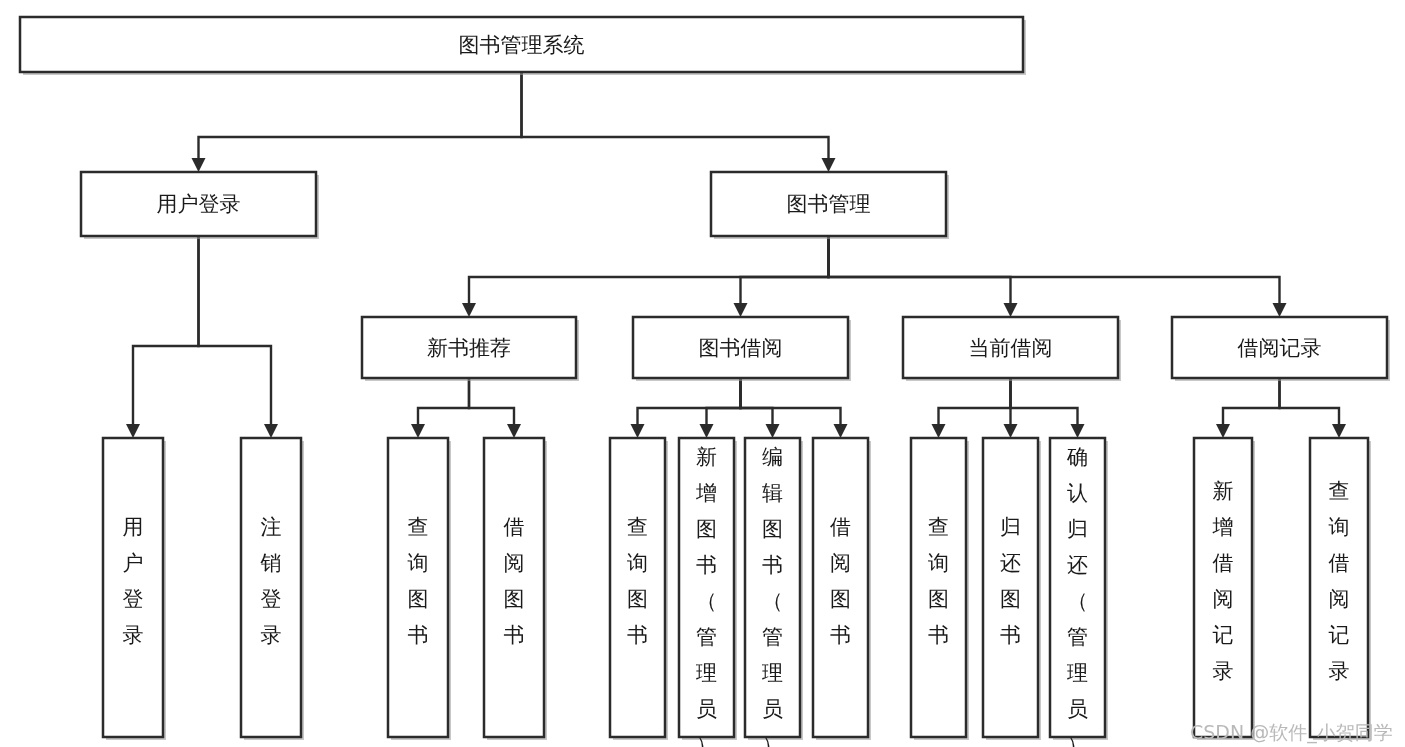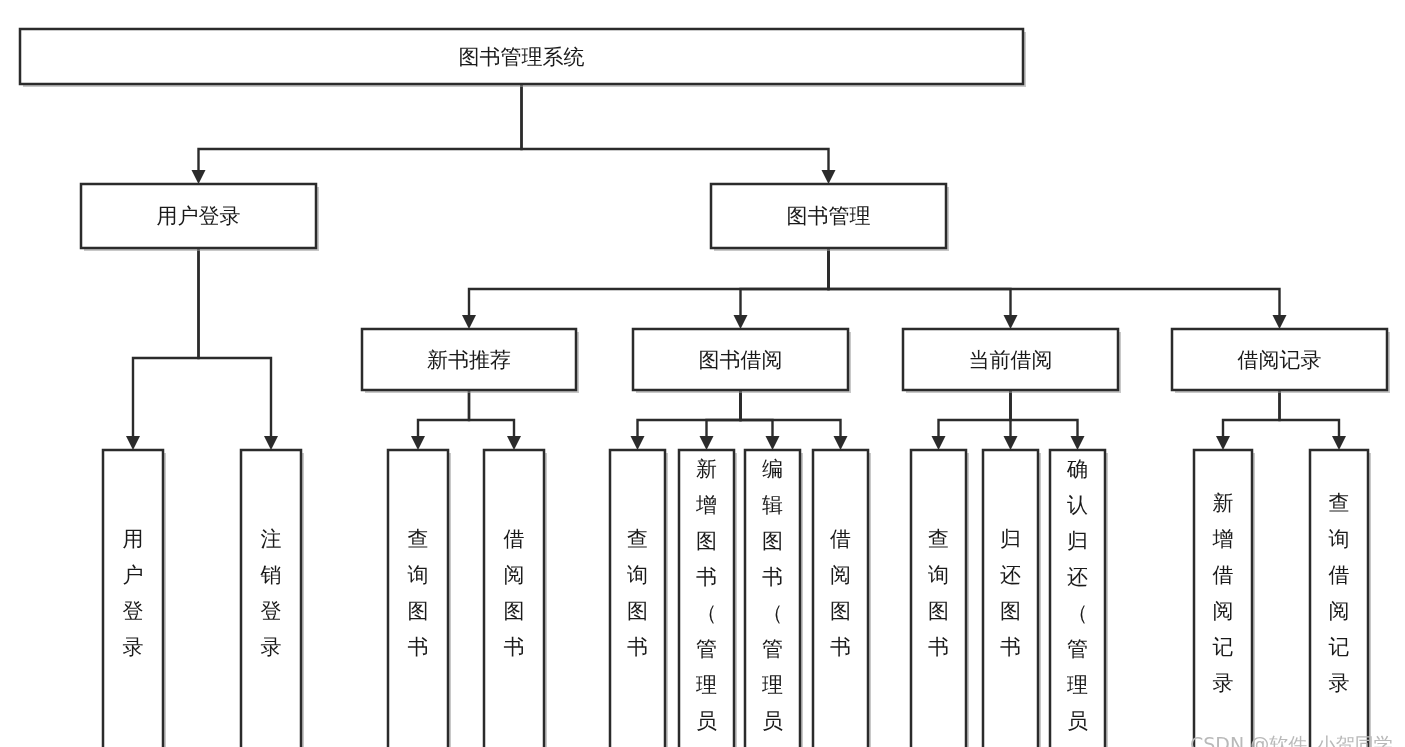--- a/index.html
+++ b/index.html
@@ -11,21 +11,21 @@
   body {
     width: 1405px;
     height: 747px;
     overflow: hidden;
     font-family: "Liberation Sans", "DejaVu Sans", sans-serif;
     position: relative;
   }
   #diagram-root {
     position: absolute;
     left: 0;
-    top: 16px;
+    top: 4px;
     width: 1405px;
     height: 631px;
   }
   svg.flowchart {
     display: block;
     width: 1405px;
     height: 747px;
     background: #ffffff;
   }
   .node-box {

